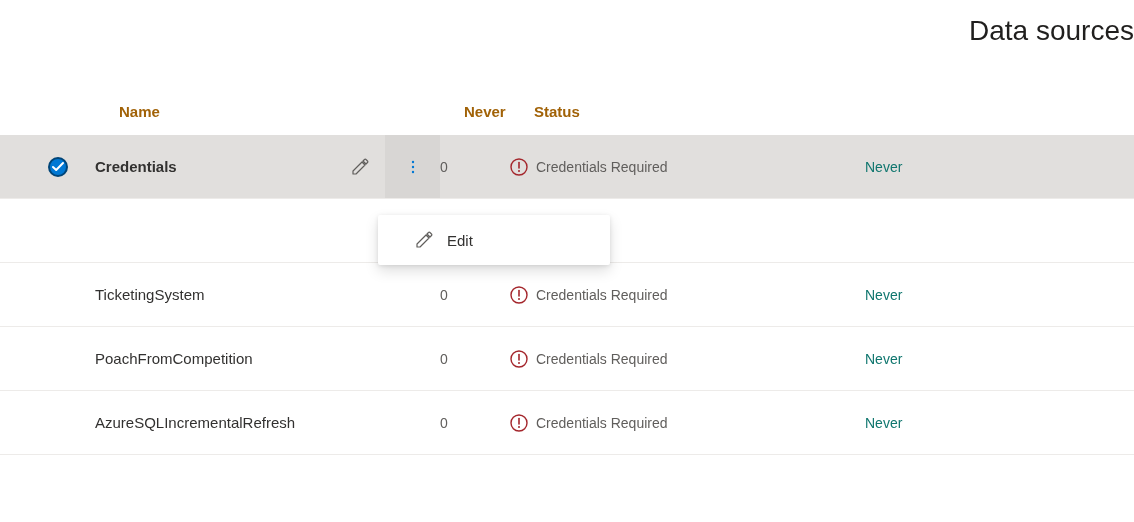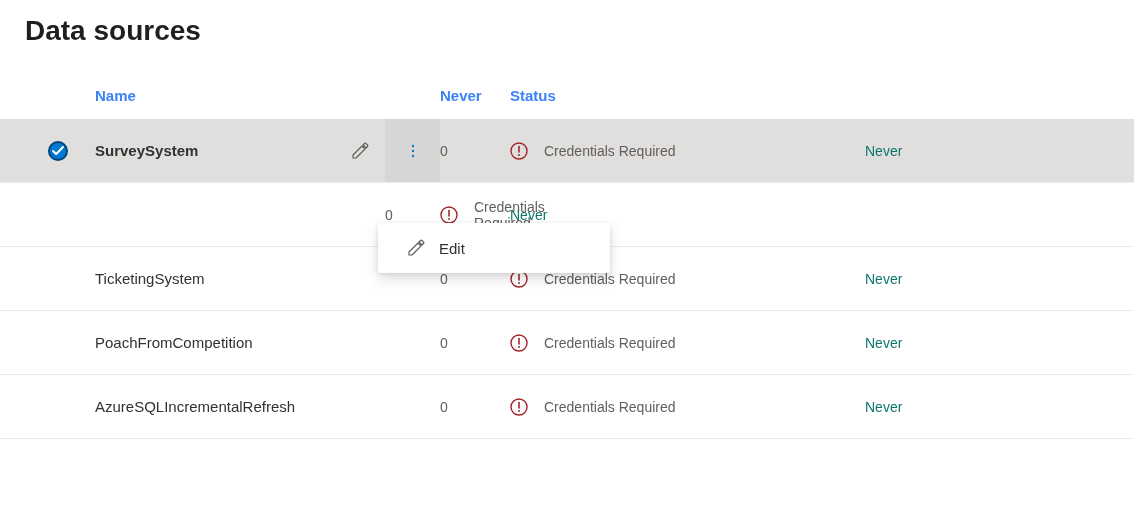--- a/index.html
+++ b/index.html
@@ -6,37 +6,39 @@
     body {
       font-family: 'Segoe UI', -apple-system, sans-serif;
       background: #fff;
       color: #323130;
       width: 1134px;
       height: 522px;
       overflow: hidden;
     }
     .page-title {
       font-size: 28px;
-      font-weight: 700;
-      margin: 15px 0 24px 25px;
+      font-weight: 400;
+      margin: 15px 0 40px 25px;
       color: #201f1e;
+      text-align: right;
     }
     .table {
       width: 100%;
     }
     .thead, .row {
       display: grid;
       grid-template-columns: 95px 240px 50px 55px 70px 355px 270px;
       align-items: center;
     }
     .thead {
       height: 48px;
       font-weight: 600;
       font-size: 15px;
-      color: #3b82f6;
+      color: #a16207;
+      margin-left: 24px;
     }
     .row {
       height: 64px;
       border-bottom: 1px solid #edebe9;
       border-left: 20px solid transparent;
       margin-left: -20px;
       font-size: 14px;
     }
     .row.selected {
       background: #e1dfdd;
@@ -78,39 +80,39 @@
     }
     .row:not(.selected) .edit-cell svg,
     .row:not(.selected) .more-cell { visibility: hidden; background: transparent; }
     .tables-cell {
       color: #605e5c;
       font-size: 14px;
     }
     .status-cell {
       display: flex;
       align-items: center;
-      gap: 16px;
+      gap: 8px;
       color: #605e5c;
     }
     .refreshed-cell {
       color: #0f766e;
     }
     .warn-icon {
       width: 18px; height: 18px;
       flex-shrink: 0;
     }
     .context-menu {
       position: absolute;
       left: 378px;
-      top: 223px;
+      top: 215px;
       width: 232px;
       background: #fff;
       box-shadow: 0 6px 14px rgba(0,0,0,0.13), 0 1px 4px rgba(0,0,0,0.1);
       border-radius: 2px;
-      padding: 6px 9px;
+      padding: 6px 17px;
       z-index: 10;
     }
     .menu-item {
       display: flex;
       align-items: center;
       gap: 14px;
       padding: 10px 20px;
       font-size: 15px;
       color: #323130;
       cursor: pointer;
@@ -135,21 +137,21 @@
   </div>
 
   <div class="row selected">
     <div class="check-cell">
       <div class="check-circle">
         <svg viewBox="0 0 12 12">
             <path d="M1 6 L4.2 9 L11 2" stroke="#fff" stroke-width="2" fill="none" stroke-linecap="round" stroke-linejoin="round"></path>
           </svg>
       </div>
     </div>
-    <div class="name-cell">SurveySystem</div>
+    <div class="name-cell">Credentials</div>
     <div class="edit-cell">
       <svg class="pencil-icon" viewBox="0 0 18 18">
           <path d="M2 13 L11 4 L14 7 L5 16 L2 16 Z M12 3 L13.5 1.5 a1 1 0 0 1 1.5 0 L16.5 3 a1 1 0 0 1 0 1.5 L15 6 Z" fill="none" stroke="#605e5c" stroke-width="1.2" stroke-linejoin="round"></path>
         </svg>
     </div>
     <div class="more-cell">
       <svg class="dots-icon" viewBox="0 0 16 16">
           <circle cx="8" cy="3" r="1.2" fill="#0078d4"></circle>
           <circle cx="8" cy="8" r="1.2" fill="#0078d4"></circle>
           <circle cx="8" cy="13" r="1.2" fill="#0078d4"></circle>

